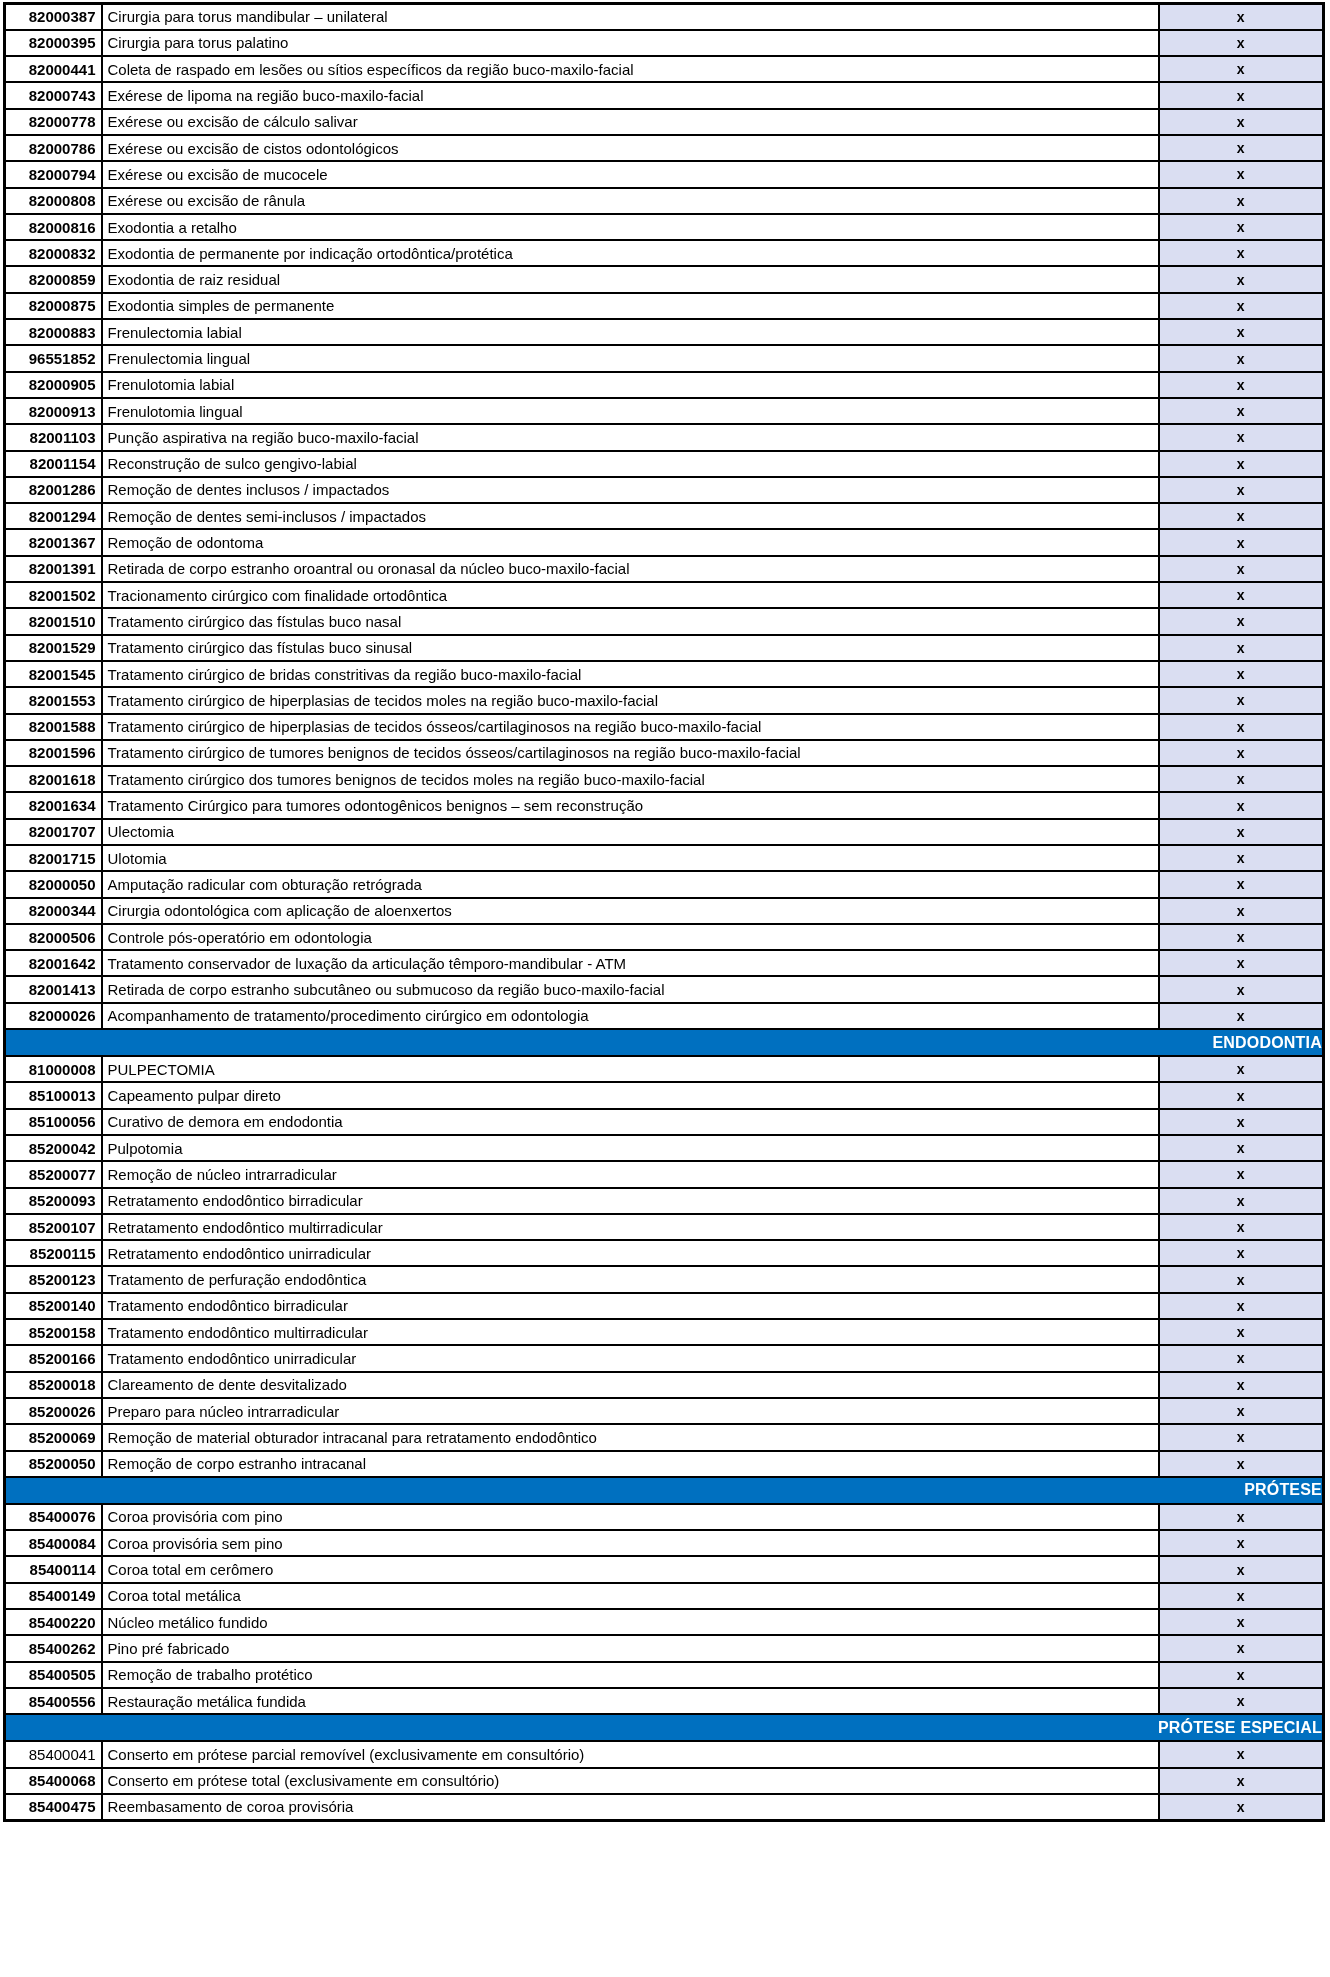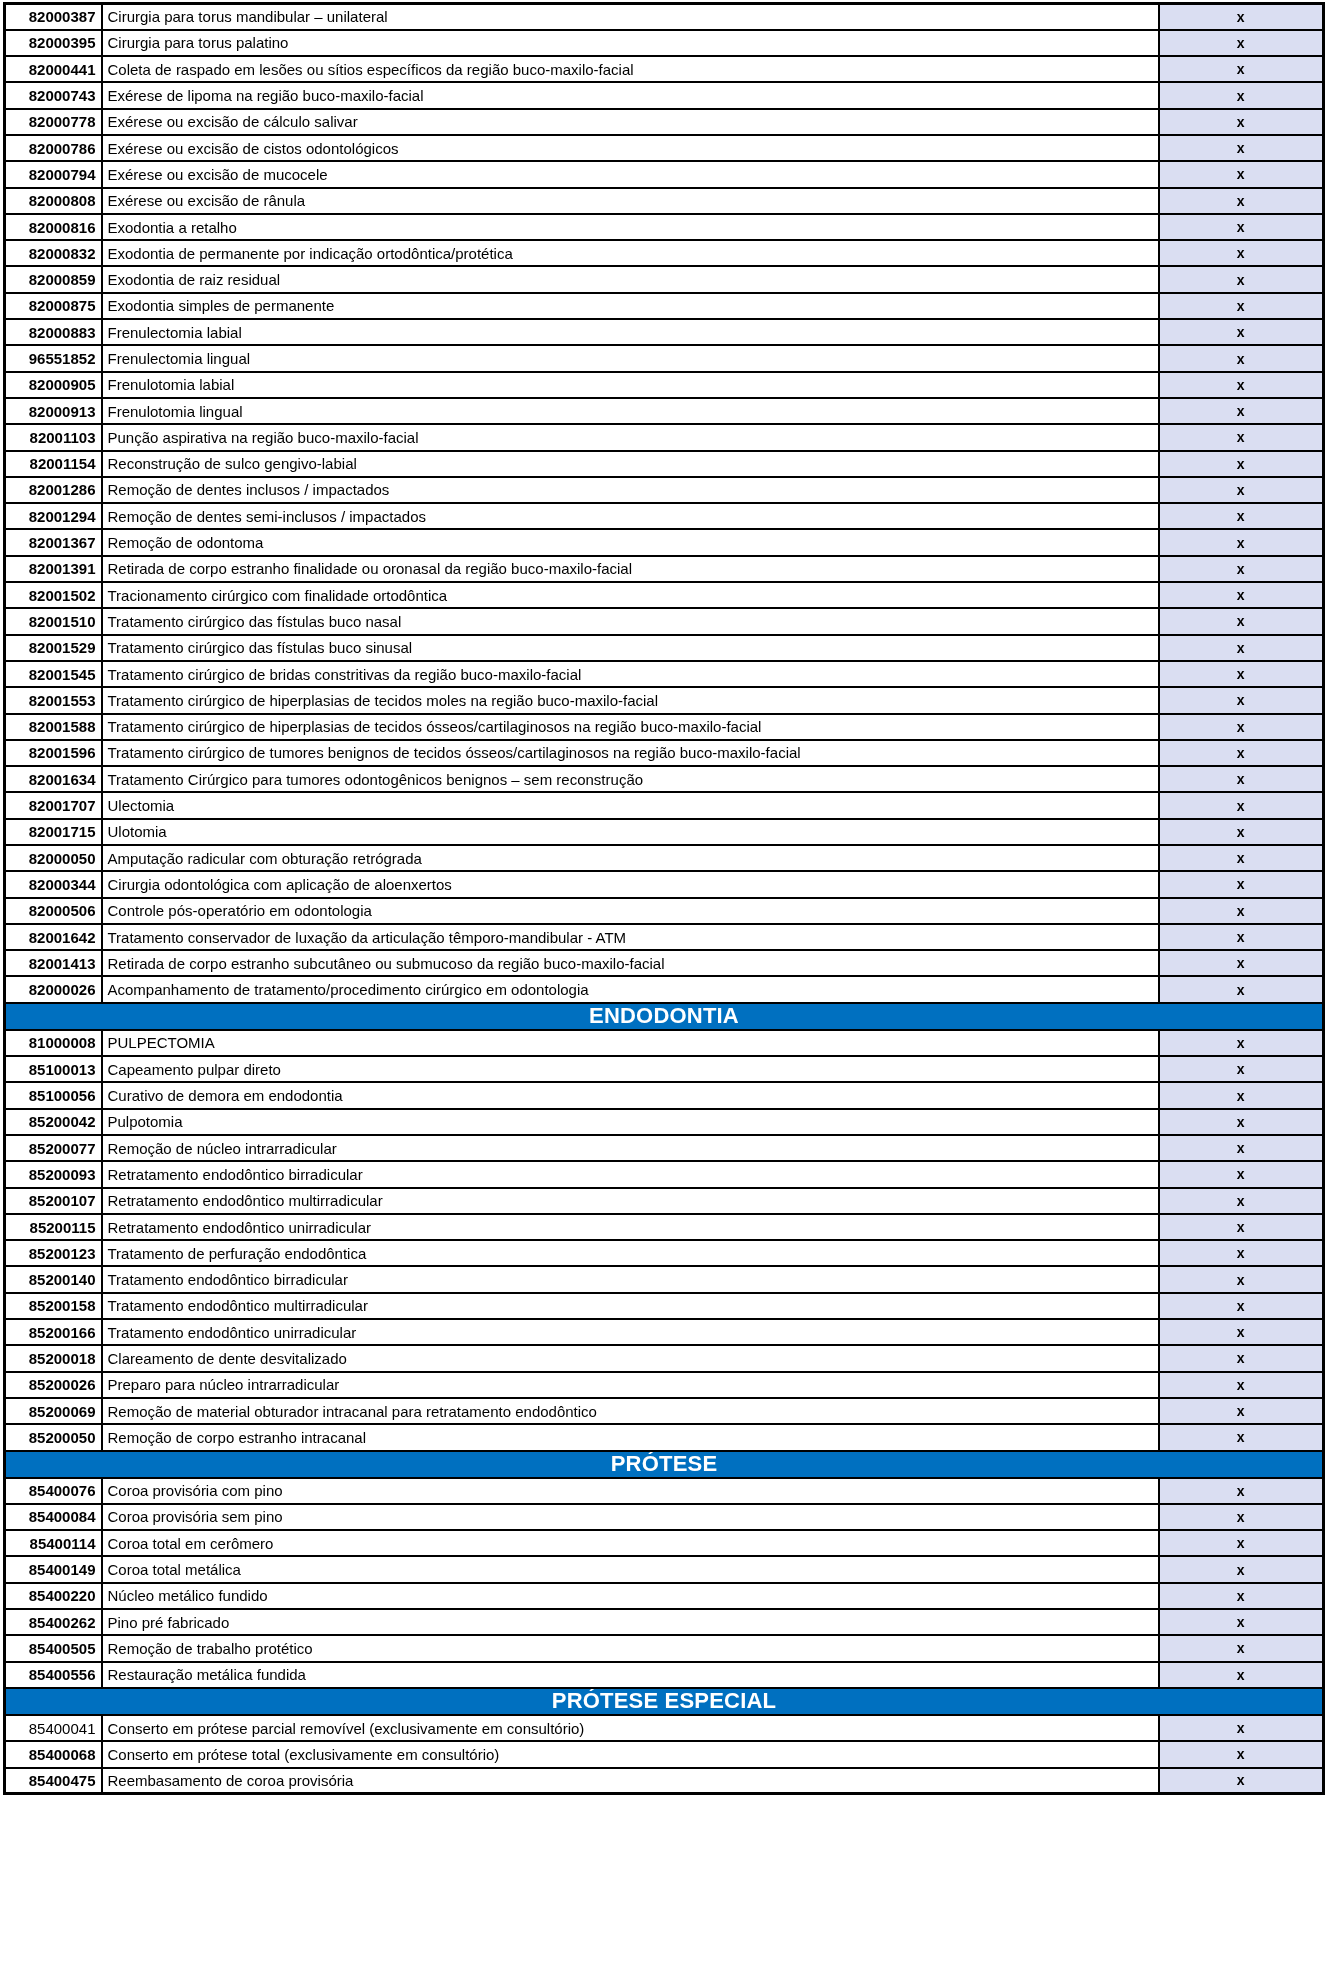--- a/index.html
+++ b/index.html
@@ -48,22 +48,22 @@
     width:165px;
     background:var(--xcol-bg);
     text-align:center;
     font-weight:700;
     font-size:14px;
   }
   tr.section td{
     background:var(--header-bg);
     color:var(--header-text);
     font-weight:700;
-    font-size:22px;
-    text-align:center;
+    font-size:16px;
+    text-align:right;
     height:27px;
     letter-spacing:0.2px;
   }
 </style>
 </head>
 <body>
 
 <table class="procedures">
   <tbody id="table-body">
       <tr>
@@ -166,21 +166,21 @@
         <td class="desc">Remoção de dentes semi-inclusos / impactados</td>
         <td class="xcell">x</td>
       </tr>
       <tr>
         <td class="code">82001367</td>
         <td class="desc">Remoção de odontoma</td>
         <td class="xcell">x</td>
       </tr>
       <tr>
         <td class="code">82001391</td>
-        <td class="desc">Retirada de corpo estranho finalidade ou oronasal da região buco-maxilo-facial</td>
+        <td class="desc">Retirada de corpo estranho oroantral ou oronasal da núcleo buco-maxilo-facial</td>
         <td class="xcell">x</td>
       </tr>
       <tr>
         <td class="code">82001502</td>
         <td class="desc">Tracionamento cirúrgico com finalidade ortodôntica</td>
         <td class="xcell">x</td>
       </tr>
       <tr>
         <td class="code">82001510</td>
         <td class="desc">Tratamento cirúrgico das fístulas buco nasal</td>
@@ -202,20 +202,25 @@
         <td class="xcell">x</td>
       </tr>
       <tr>
         <td class="code">82001588</td>
         <td class="desc">Tratamento cirúrgico de hiperplasias de tecidos ósseos/cartilaginosos na região buco-maxilo-facial</td>
         <td class="xcell">x</td>
       </tr>
       <tr>
         <td class="code">82001596</td>
         <td class="desc">Tratamento cirúrgico de tumores benignos de tecidos ósseos/cartilaginosos na região buco-maxilo-facial</td>
+        <td class="xcell">x</td>
+      </tr>
+      <tr>
+        <td class="code">82001618</td>
+        <td class="desc">Tratamento cirúrgico dos tumores benignos de tecidos moles na região buco-maxilo-facial</td>
         <td class="xcell">x</td>
       </tr>
       <tr>
         <td class="code">82001634</td>
         <td class="desc">Tratamento Cirúrgico para tumores odontogênicos benignos – sem reconstrução</td>
         <td class="xcell">x</td>
       </tr>
       <tr>
         <td class="code">82001707</td>
         <td class="desc">Ulectomia</td>

